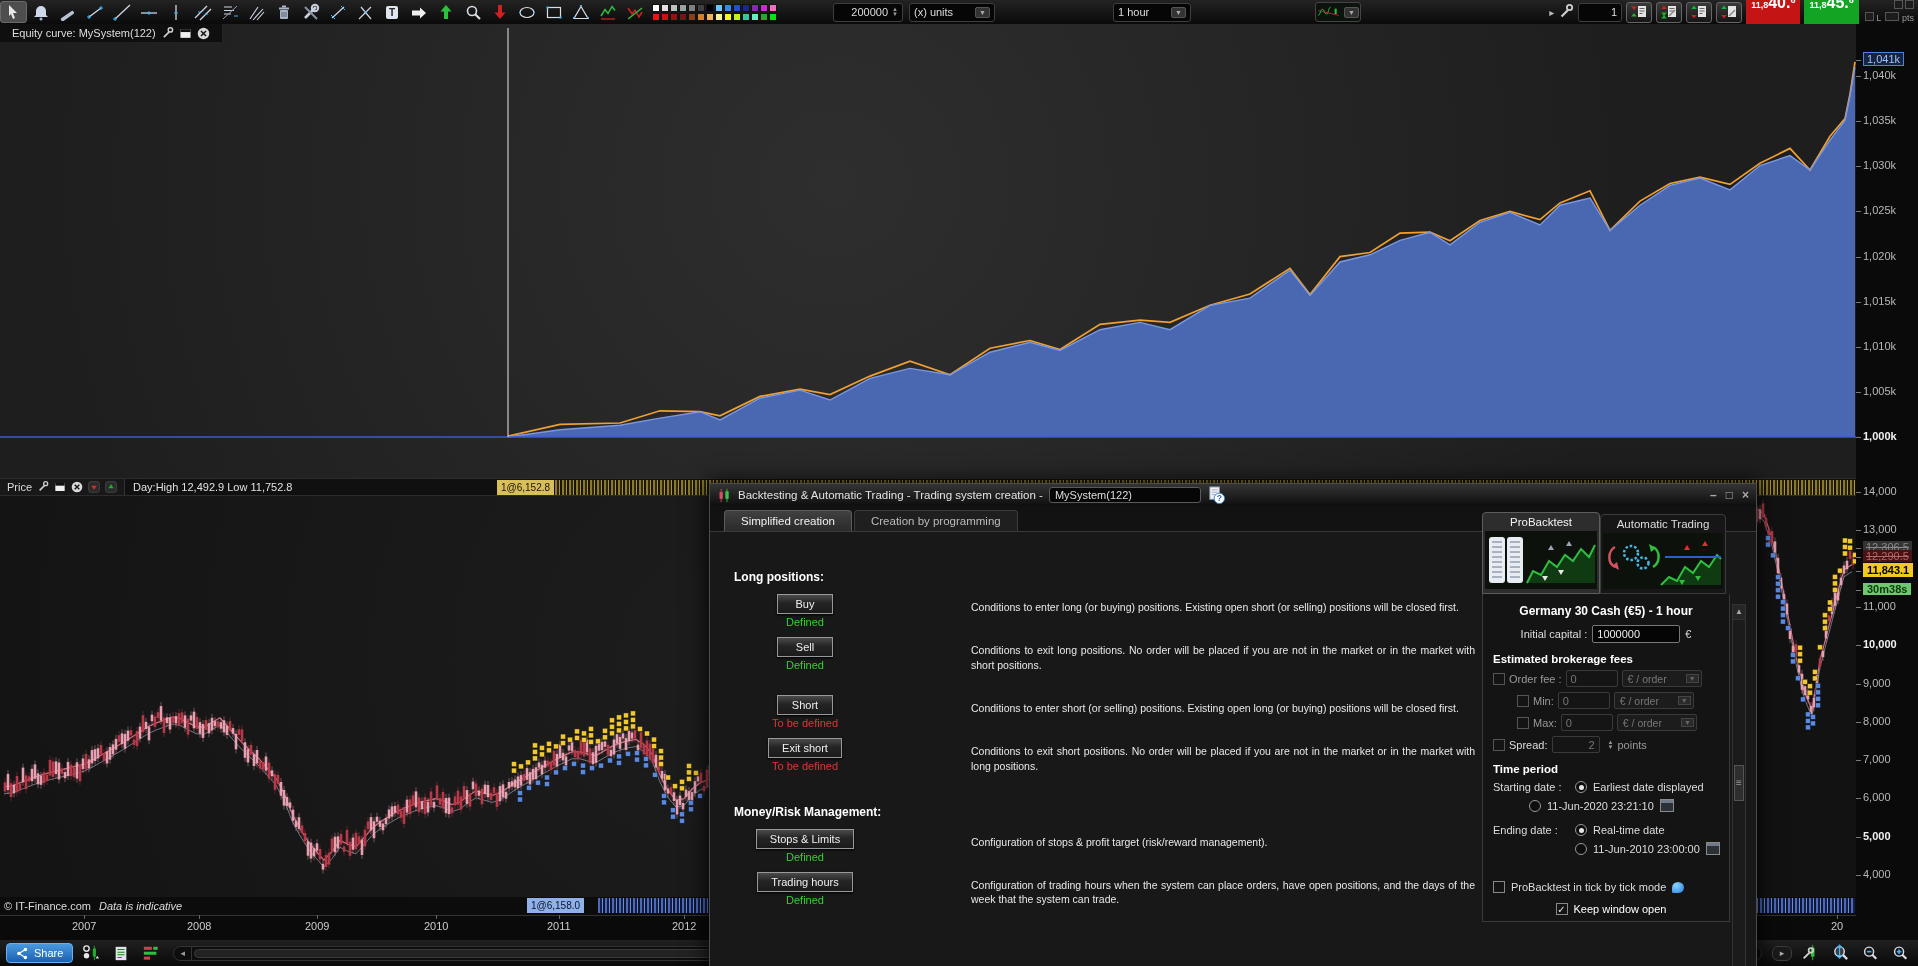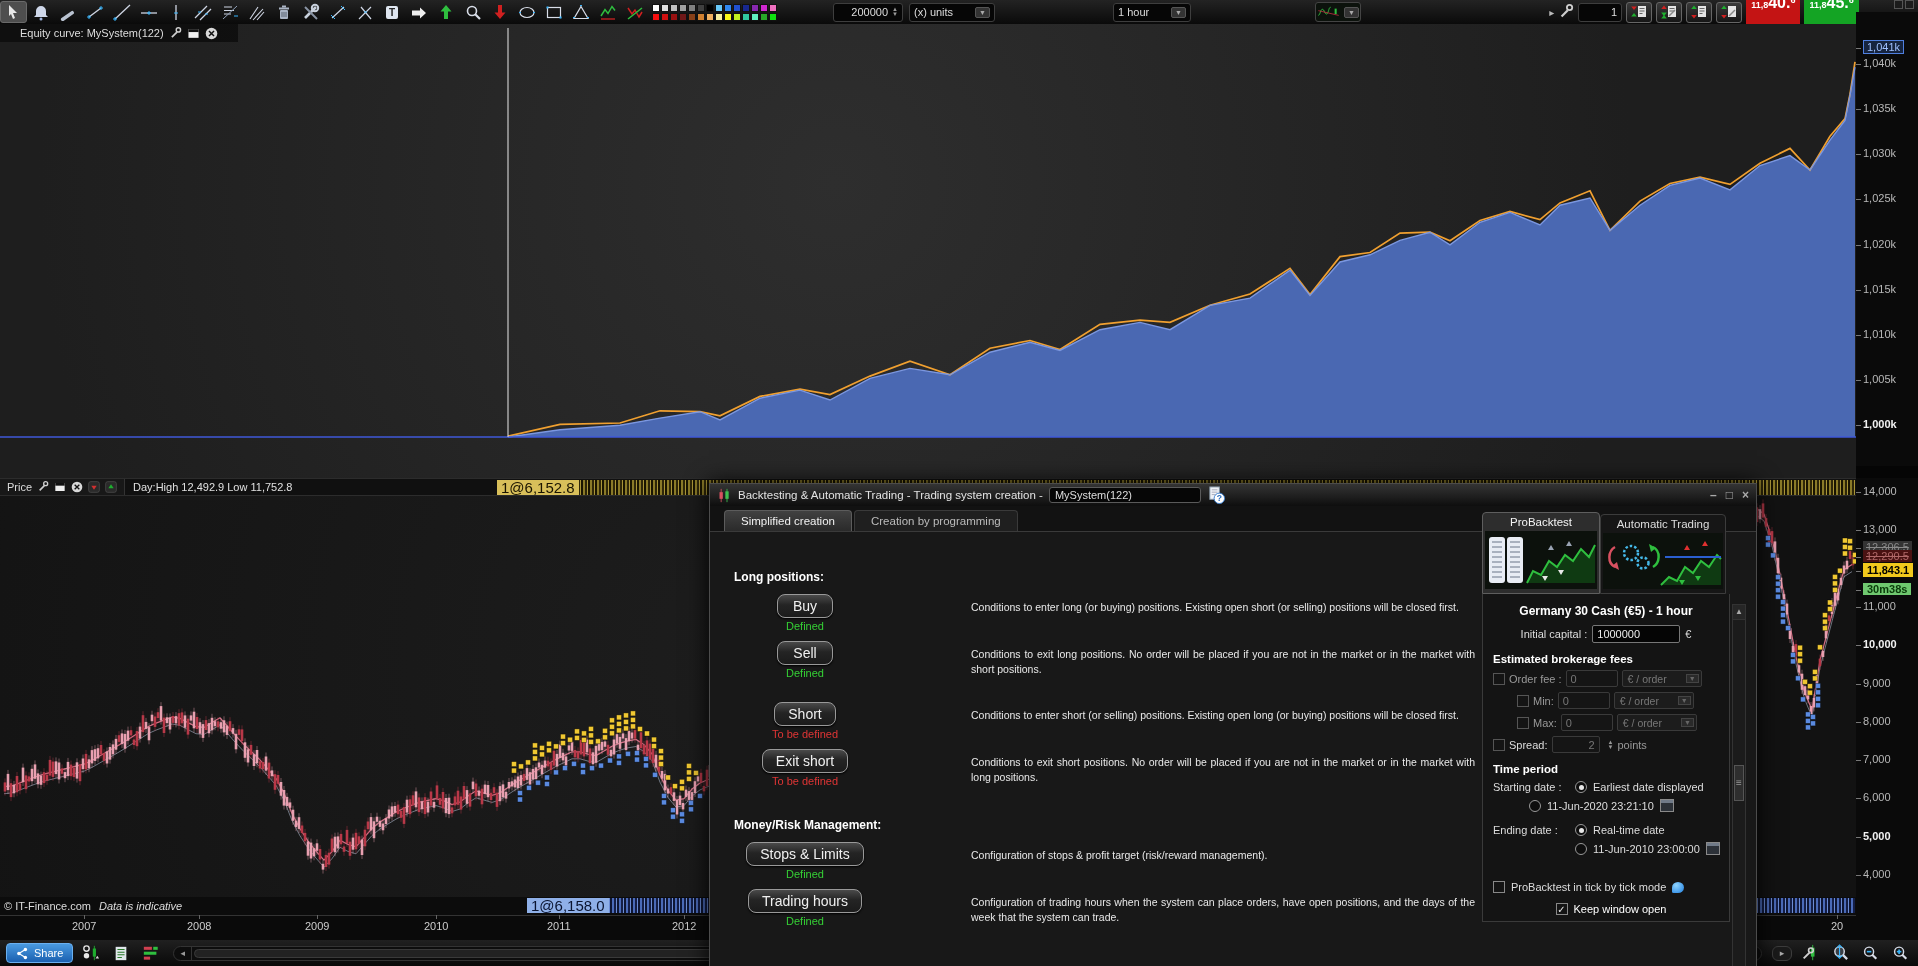--- a/index.html
+++ b/index.html
@@ -26,37 +26,37 @@
   #orderqty{width:44px;justify-content:flex-end;}
   .obtn{width:26px;height:21px;background:linear-gradient(#3a3a3a,#161616);border:1px solid #666;border-radius:3px;display:flex;align-items:center;justify-content:center;}
   .px{height:36px;border-radius:2px;color:#fff;display:flex;align-items:baseline;padding:0 5px;font-weight:bold;}
   .px .pp1{font-size:9px;}.px .pp2{font-size:16px;}.px .pp3{font-size:9px;vertical-align:super;position:relative;top:-5px;}
   #bid{background:#c41414;}#ask{background:#14a424;}
   #lotblk{display:flex;flex-direction:column;align-items:flex-end;font-size:9px;color:#999;line-height:11px;}
   .mini-sq{display:inline-block;width:9px;height:9px;border:1px solid #555;background:#1c1c1c;margin-left:2px;}
 
   
   #equity-pane{position:absolute;left:0;top:24px;width:1856px;height:454px;background:radial-gradient(circle at 45% 35%,#2e2e2e,#1e1e1e 75%);overflow:hidden;}
-  #equity-title{position:absolute;left:0;top:0;height:18px;background:rgba(8,8,8,.7);display:flex;align-items:center;gap:5px;padding:0 20px;color:#ddd;font-size:11px;z-index:3;}
+  #equity-title{position:absolute;left:0;top:0;height:18px;background:rgba(8,8,8,.7);display:flex;align-items:center;gap:5px;padding:0 12px;color:#ddd;font-size:11px;z-index:3;}
   .axis{position:absolute;width:62px;background:#0a0a0a;font-size:11px;color:#b8b8b8;}
-  #equity-axis{left:1856px;top:12px;height:454px;}
+  #equity-axis{left:1856px;top:24px;height:454px;}
   .ylab{position:absolute;left:0;white-space:nowrap;}
   .ylab i{display:inline-block;width:5px;height:1px;background:#777;vertical-align:middle;margin-right:2px;}
   .ylab.bold span{color:#f2f2f2;font-weight:bold;}
   .ylab.flag-blue span{background:#16243f;border:1px solid #4f7fdf;color:#9fc0ff;padding:0 3px;}
   .ylab.flag-yellow span{background:#f2c91c;color:#000;font-weight:bold;padding:1px 4px;}
   .ylab.flag-green span{background:#6fc86f;color:#0a3a0a;font-weight:bold;padding:0 4px;}
   .ylab.ghost1 span{background:#343434;color:#8a8a8a;text-decoration:line-through;padding:0 3px;}
   .ylab.ghost2 span{background:#4a1212;color:#b06868;text-decoration:line-through;padding:0 3px;}
 
   
   #price-header{position:absolute;left:0;top:478px;width:1856px;height:18px;background:#101010;border-top:1px solid #2c2c2c;border-bottom:1px solid #2c2c2c;display:flex;align-items:center;color:#ddd;font-size:11px;}
   #price-chip{display:flex;align-items:center;gap:5px;background:#181818;height:100%;padding:0 7px;border-right:1px solid #333;}
   #daystats{margin-left:8px;color:#e0e0e0;}
-  .badge{position:absolute;top:1px;height:15px;font-size:15px;padding:0 4px;line-height:15px;z-index:2;}
+  .badge{position:absolute;top:1px;height:15px;font-size:10px;padding:0 4px;line-height:15px;z-index:2;}
   #long-badge{left:497px;background:#d8bf5a;color:#1a1400;}
   .hatch-gold{position:absolute;left:548px;top:1px;width:1307px;height:15px;background:repeating-linear-gradient(90deg,#8a7a28 0 2px,#2e2608 2px 4px,#a89438 4px 5px,#191400 5px 7px);}
   
   #price-pane{position:absolute;left:0;top:496px;width:1856px;height:401px;background:radial-gradient(circle at 40% 40%,#1d1d1d,#121212 80%);overflow:hidden;}
   #price-axis{left:1856px;top:478px;height:462px;}
   #price-footer{position:absolute;left:0;top:897px;width:1856px;height:18px;background:#0c0c0c;color:#ddd;font-size:11px;display:flex;align-items:center;}
   #short-badge{left:527px;background:#8fb0e8;color:#0a1430;}
   .hatch-blue{position:absolute;left:598px;top:1px;width:1257px;height:15px;background:repeating-linear-gradient(90deg,#4a6ab8 0 2px,#141e46 2px 4px,#6c8cd4 4px 5px,#0e1634 5px 7px);}
   #xaxis{position:absolute;left:0;top:915px;width:1856px;height:25px;background:#0a0a0a;border-top:1px solid #333;}
   .xtick{position:absolute;top:4px;color:#ccc;font-size:11px;}
@@ -76,21 +76,21 @@
   #dlg-titlebar{height:22px;background:linear-gradient(#343434,#0e0e0e);display:flex;align-items:center;gap:6px;padding:0 7px;color:#e2e2e2;font-size:11.5px;font-weight:bold;}
   #dlg-name{width:152px;height:16px;background:#060606;border:1px solid #5a5a5a;border-radius:3px;color:#ddd;font-size:11px;padding:0 5px;}
   #dlg-controls{margin-left:auto;color:#aaa;font-size:12px;display:flex;gap:9px;}
   #dlg-tabsbar{height:26px;background:#121212;border-bottom:1px solid #3a3a3a;display:flex;align-items:flex-end;padding-left:14px;gap:2px;}
   .dtab{padding:4px 16px;font-size:11.5px;border-radius:4px 4px 0 0;border:1px solid #3a3a3a;border-bottom:none;background:#1f1f1f;color:#bbb;}
   .dtab.active{background:linear-gradient(#414141,#2a2a2a);color:#f0f0f0;border-color:#5c5c5c;}
   #dlg-sections{position:absolute;left:20px;top:86px;width:745px;}
   .dsec-h{font-weight:bold;color:#fff;font-size:12px;margin:0 0 10px 4px;}
   .dsrow{display:flex;margin-bottom:9px;}
   .dbtncol{width:150px;text-align:center;flex-shrink:0;}
-  .dbtn{background:linear-gradient(#4a4a4a,#242424 45%,#1b1b1b);border:1px solid #999;border-radius:8px;color:#f0f0f0;font-size:14px;padding:3px 13px;min-width:56px;box-shadow:0 1px 2px #000;}
+  .dbtn{background:linear-gradient(#4a4a4a,#242424 45%,#1b1b1b);border:1px solid #999;border-radius:0;color:#f0f0f0;font-size:11px;padding:3px 13px;min-width:56px;box-shadow:0 1px 2px #000;}
   .dstatus{font-size:11px;margin-top:2px;}
   .dstatus.ok{color:#35d035;}.dstatus.todo{color:#e03535;}
   .ddesc{width:520px;margin-left:91px;color:#e8e8e8;font-size:10.5px;line-height:1.4;padding-top:6px;text-align:justify;}
   .gap1{height:14px;}  .gap2{height:22px;}
 
   
   #dpanel{position:absolute;left:772px;top:28px;width:248px;}
   #ptabs{display:flex;align-items:flex-end;}
   .ptab{border:1px solid #3c3c3c;border-radius:4px 4px 0 0;background:#161616;text-align:center;}
   .ptab .plbl{font-size:11.5px;color:#ddd;padding:3px 0;}

